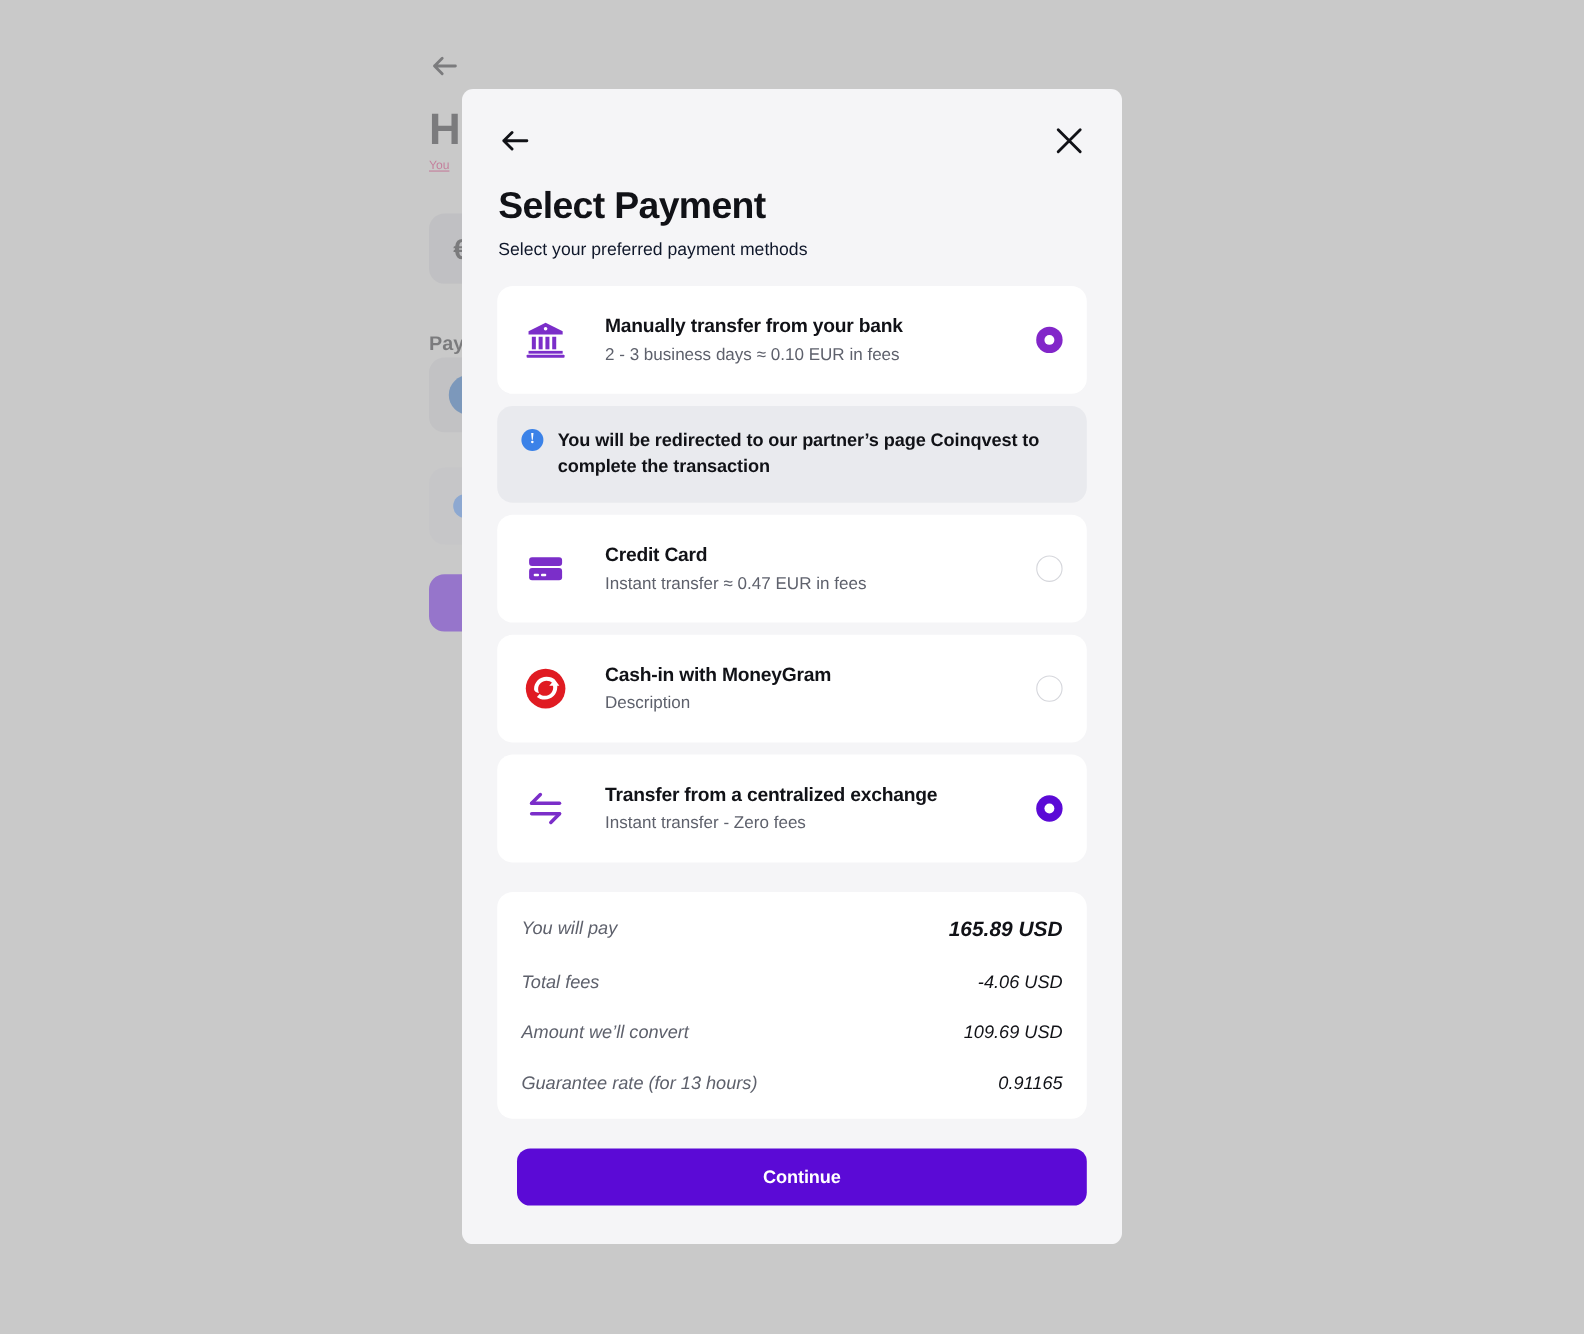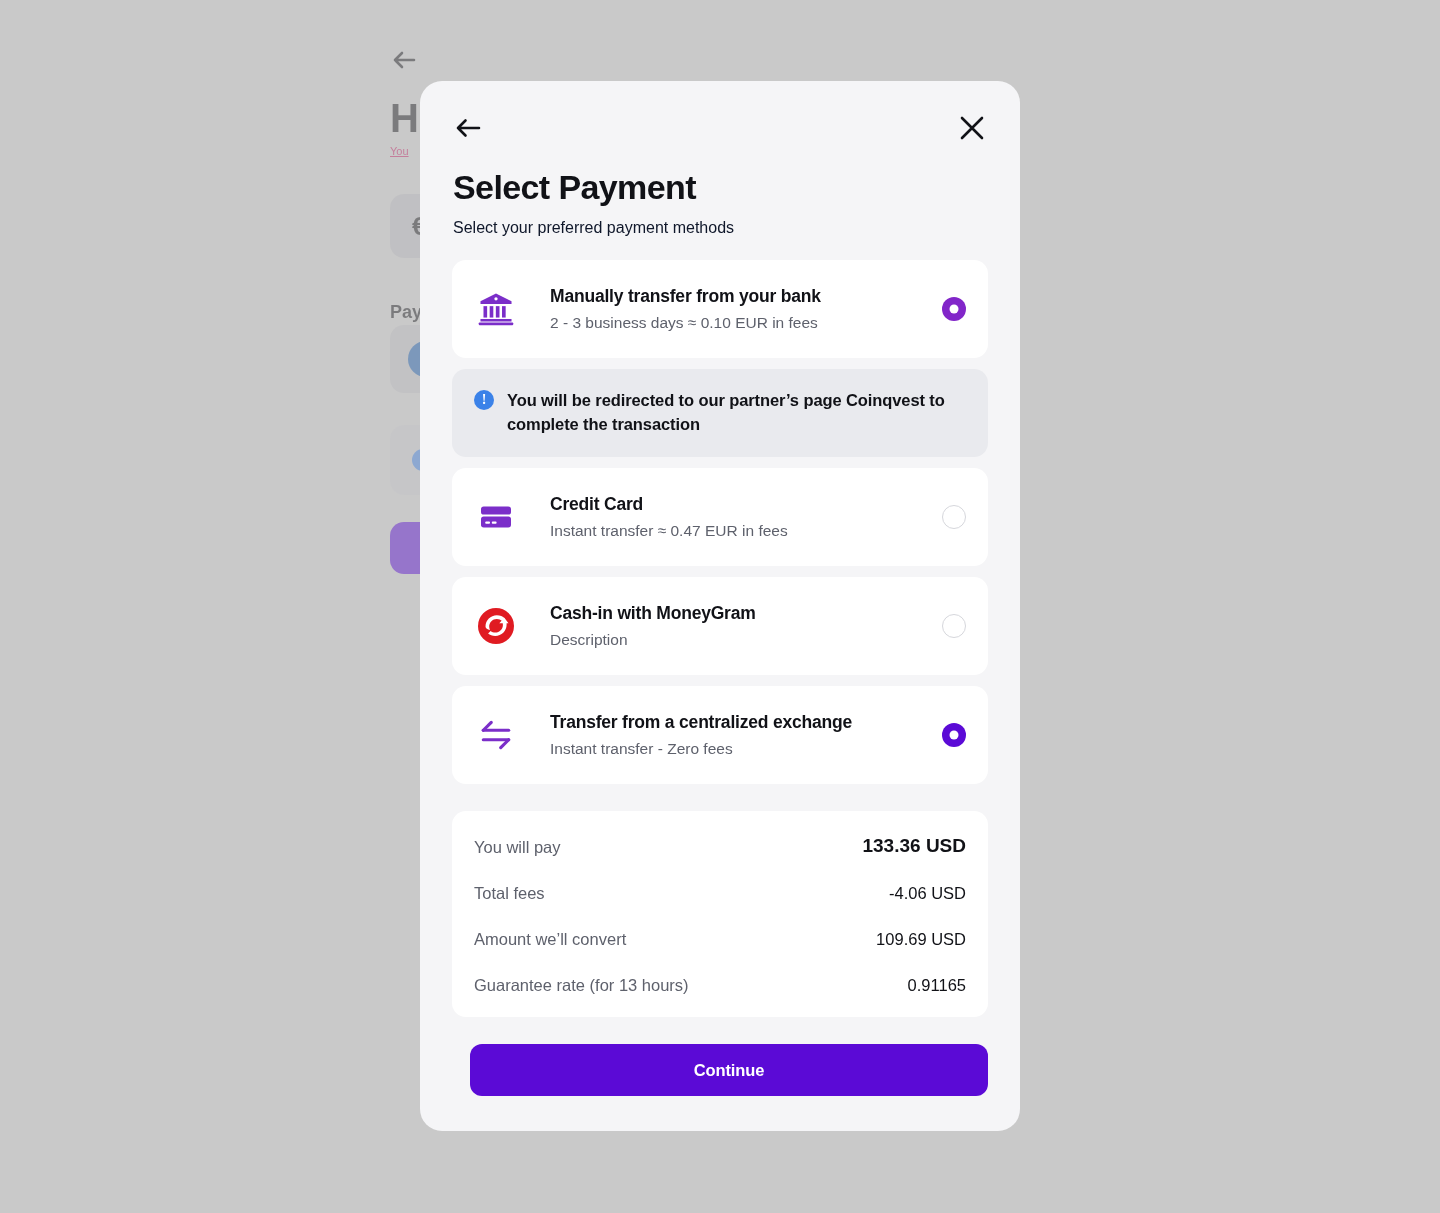--- a/index.html
+++ b/index.html
@@ -123,21 +123,21 @@
   }
 
   
   .modal {
     position: absolute;
     left: 420px;
     top: 81px;
     width: 600px;
     height: 1050px;
     background: #f5f5f7;
-    border-radius: 22px;
+    border-radius: 10px;
     overflow: hidden;
   }
 
   .modal-topbar {
     position: relative;
     height: 88px;
   }
   .modal-back {
     position: absolute;
     left: 33px;
@@ -273,22 +273,23 @@
 
   .summary {
     margin: 27px 32px 0 32px;
     background: #fff;
     border-radius: 14px;
     padding: 24px 22px 22px 22px;
   }
   .sum-row {
     display: flex;
     justify-content: space-between;
-    align-items: flex-end;
+    align-items: flex-start;
     margin-bottom: 27px;
+    font-style: italic;
   }
   .sum-row:last-child { margin-bottom: 0; }
   .sum-label {
     font-size: 16.5px;
     color: #5e616c;
   }
   .sum-value {
     font-size: 16.5px;
     color: #111217;
   }
@@ -424,21 +425,21 @@
         <div class="method-title">Transfer from a centralized exchange</div>
         <div class="method-desc">Instant transfer  - Zero fees</div>
       </div>
       <div class="radio sel-b"></div>
     </div>
   </div>
 
   <div class="summary">
     <div class="sum-row primary">
       <span class="sum-label">You will pay</span>
-      <span class="sum-value">133.36 USD</span>
+      <span class="sum-value">165.89 USD</span>
     </div>
     <div class="sum-row">
       <span class="sum-label">Total fees</span>
       <span class="sum-value">-4.06 USD</span>
     </div>
     <div class="sum-row">
       <span class="sum-label">Amount we’ll convert</span>
       <span class="sum-value">109.69 USD</span>
     </div>
     <div class="sum-row">

